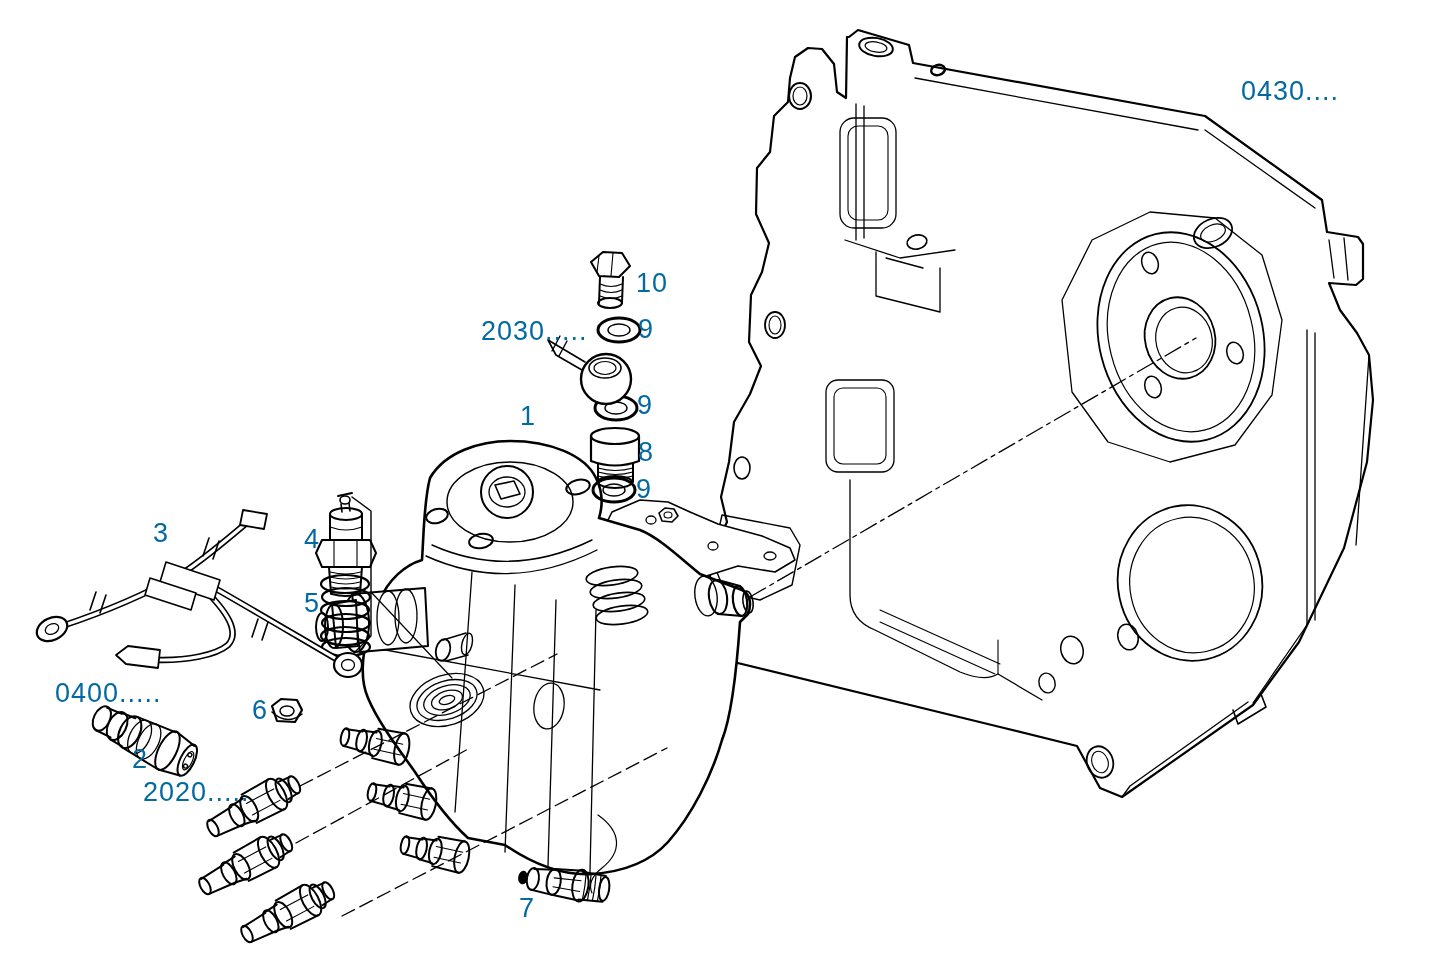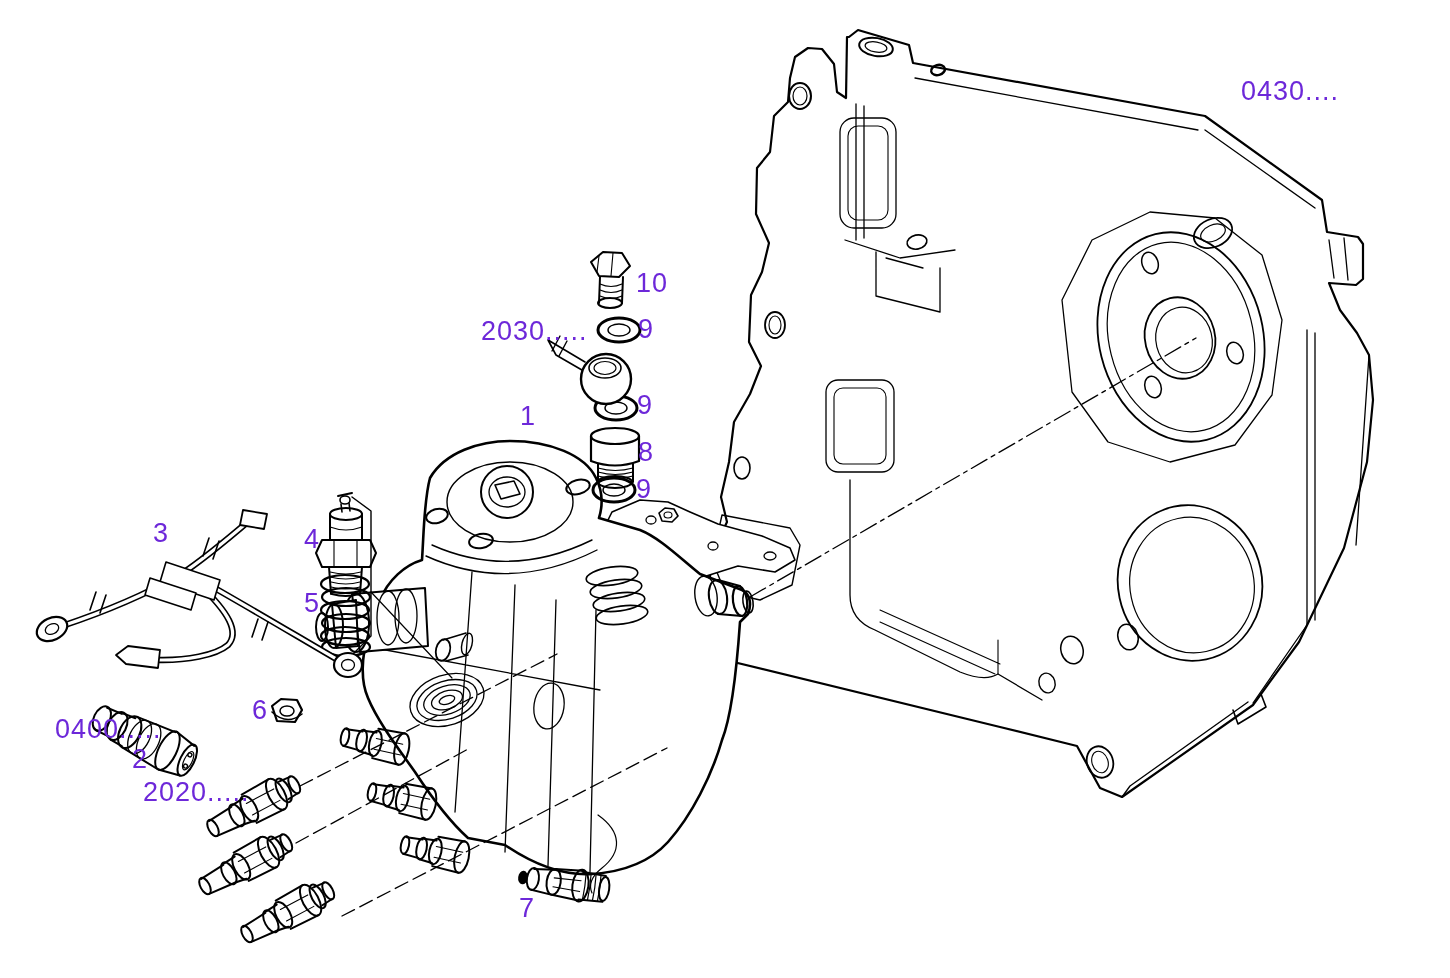--- a/index.html
+++ b/index.html
@@ -8,21 +8,21 @@
     width:1450px; height:978px;
     background:#ffffff;
     overflow:hidden;
     font-family:"Liberation Sans", sans-serif;
   }
   .stage svg { position:absolute; left:0; top:0; }
   .callout {
     position:absolute;
     font-size:27px;
     line-height:1;
-    color:#6d28d9;
+    color:#0369a1;
     letter-spacing:1px;
     white-space:nowrap;
     user-select:none;
   }
 </style>
 </head>
 <body>
 
 <div class="stage">
 
@@ -379,18 +379,18 @@
   <span class="callout" style="left:481px;  top:318px;text-align:right;">2030.....</span>
   <span class="callout" style="left:636px;  top:270px;">10</span>
   <span class="callout" style="left:638px;  top:316px;">9</span>
   <span class="callout" style="left:520px;  top:403px;">1</span>
   <span class="callout" style="left:637px;  top:392px;">9</span>
   <span class="callout" style="left:638px;  top:439px;">8</span>
   <span class="callout" style="left:636px;  top:476px;">9</span>
   <span class="callout" style="left:153px;  top:520px;">3</span>
   <span class="callout" style="left:304px;  top:526px;">4</span>
   <span class="callout" style="left:304px;  top:590px;">5</span>
-  <span class="callout" style="left:55px;   top:680px;margin-top:36px;">0400.....</span>
+  <span class="callout" style="left:55px;   top:680px;">0400.....</span>
   <span class="callout" style="left:252px;  top:697px;">6</span>
   <span class="callout" style="left:132px;  top:746px;">2</span>
   <span class="callout" style="left:143px;  top:779px;">2020.....</span>
   <span class="callout" style="left:519px;  top:895px;">7</span>
 </div>
 
 </body></html>

